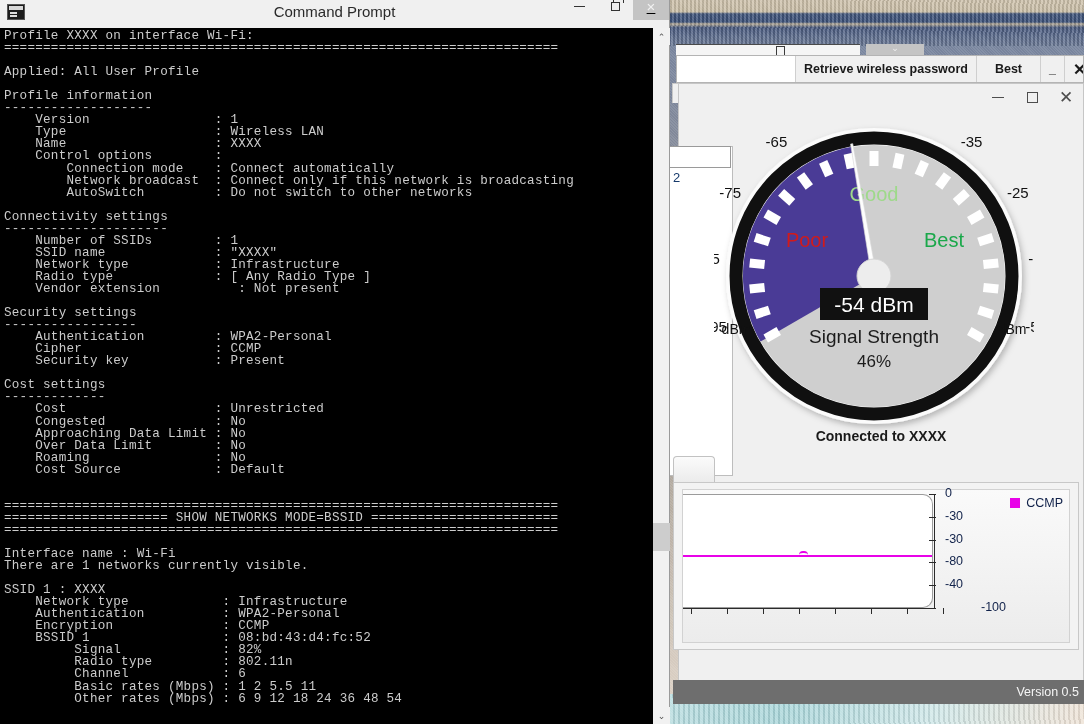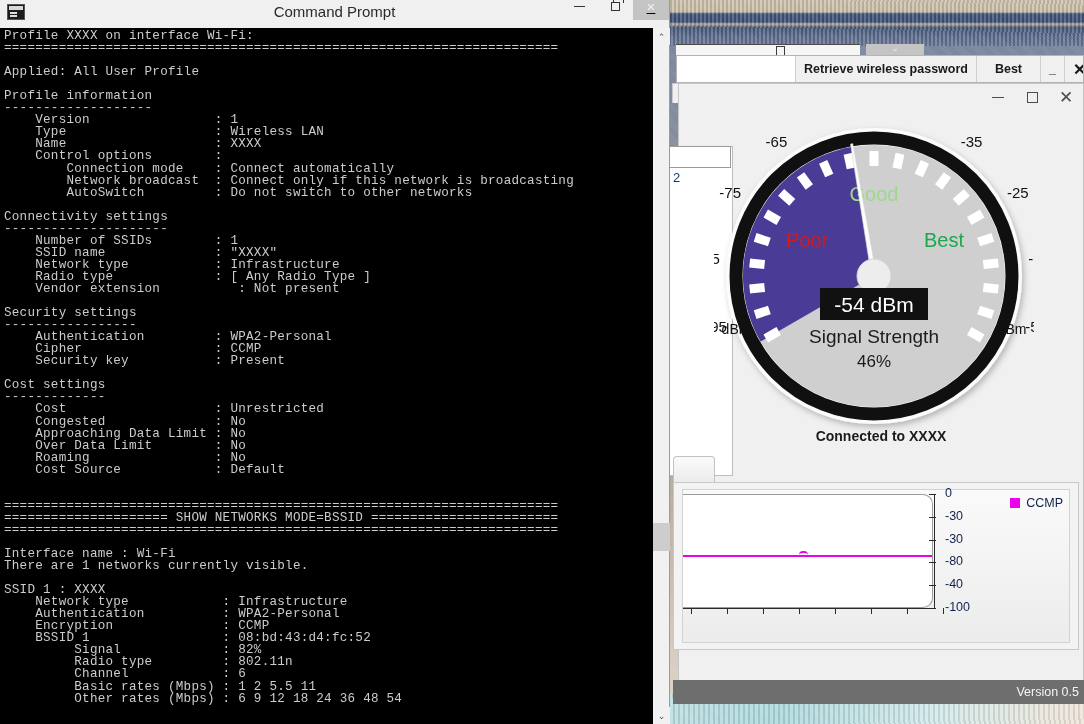--- a/index.html
+++ b/index.html
@@ -286,21 +286,21 @@
           <div class="y-lbl" style="top: 0%;">0</div>
           <div class="y-tick" style="top: 20%;"></div>
           <div class="y-lbl" style="top: 20%;">-30</div>
           <div class="y-tick" style="top: 40%;"></div>
           <div class="y-lbl" style="top: 40%;">-30</div>
           <div class="y-tick" style="top: 60%;"></div>
           <div class="y-lbl" style="top: 60%;">-80</div>
           <div class="y-tick" style="top: 80%;"></div>
           <div class="y-lbl" style="top: 80%;">-40</div>
           <div class="y-tick" style="top: 100%;"></div>
-          <div class="y-lbl" style="top: 100%;">-100</div>
+          <div class="y-lbl" style="top: 100%; margin-left: 36px;">-100</div>
         </div>
       <div id="x-axis">
           <div class="x-tick" style="left: 8px;"></div>
           <div class="x-tick" style="left: 44px;"></div>
           <div class="x-tick" style="left: 80px;"></div>
           <div class="x-tick" style="left: 116px;"></div>
           <div class="x-tick" style="left: 152px;"></div>
           <div class="x-tick" style="left: 188px;"></div>
           <div class="x-tick" style="left: 224px;"></div>
           <div class="x-tick" style="left: 260px;"></div>

